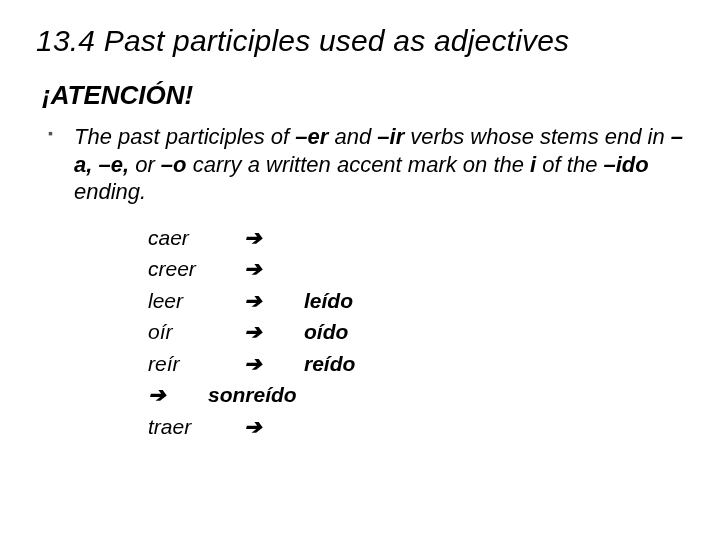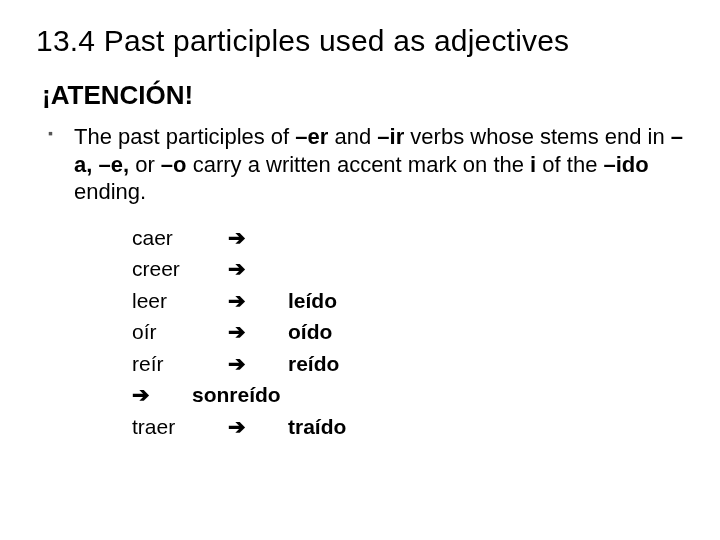--- a/index.html
+++ b/index.html
@@ -7,20 +7,21 @@
     padding: 0;
     width: 720px;
     height: 540px;
     background: #ffffff;
     font-family: Arial, Helvetica, sans-serif;
     color: #000;
   }
   .slide {
     padding: 24px 36px 20px 36px;
     box-sizing: border-box;
+    font-style: italic;
   }
   .title {
     font-size: 30px;
     font-weight: 400;
     margin: 0 0 22px 0;
     letter-spacing: 0.2px;
   }
   .subtitle {
     font-size: 26px;
     font-weight: 700;
@@ -44,21 +45,21 @@
     top: 2px;
     color: #555;
     font-size: 14px;
   }
   .b { font-weight: 700; text-align: right; }
   .table {
     margin-left: 96px;
     font-size: 21px;
     line-height: 1.5;
   }
-  .row { display: flex; align-items: flex-end; }
+  .row { display: flex; align-items: flex-end; margin-left: 16px; }
   .c1 { width: 96px; }
   .arrow { width: 60px; font-weight: 700; }
   .c2 { font-weight: 700; }
 </style>
 </head>
 <body>
 
 <div class="slide">
 
   <h1 class="title">13.4 Past participles used as adjectives</h1>
@@ -95,17 +96,16 @@
       <span class="arrow">➔</span>
       <span class="c2">reído</span>
     </div>
     <div class="row">
       <span class="arrow">➔</span>
       <span class="c2">sonreído</span>
     </div>
     <div class="row">
       <span class="c1">traer</span>
       <span class="arrow">➔</span>
-      <span class="c2">traído</span>
     </div>
   </div>
 
 </div>
 
 </body></html>

